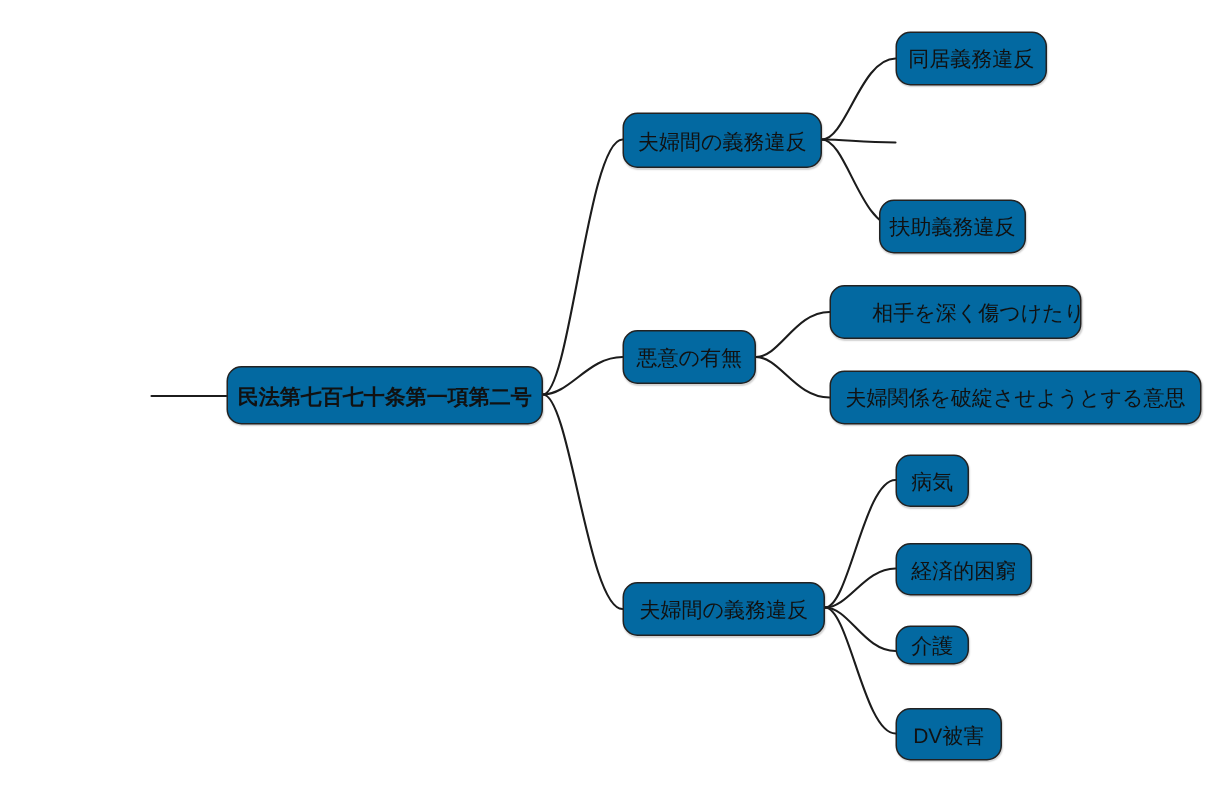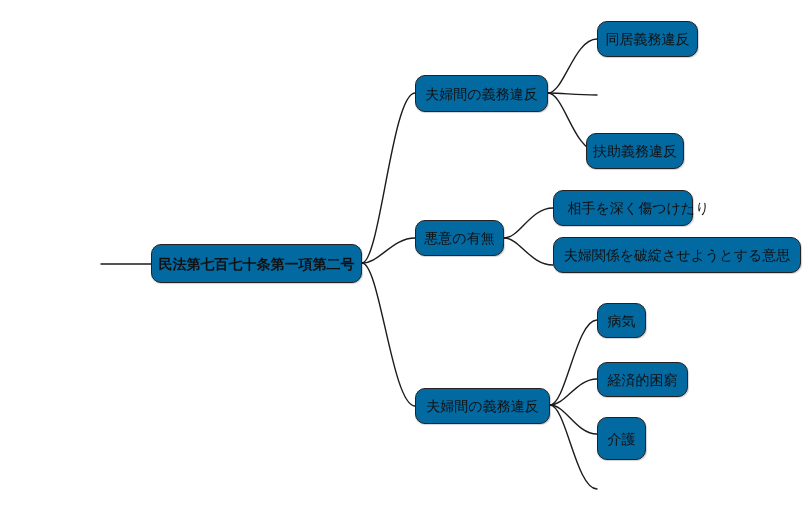--- a/index.html
+++ b/index.html
@@ -76,26 +76,27 @@
 
   <div class="node" style="left:415px; top:75px; width:133px; height:37px;border-radius:10px;">夫婦間の義務違反</div>
 
   <div class="node" style="left:597px; top:21px; width:101px; height:36px;">同居義務違反</div>
 
 
   <div class="node" style="left:586px; top:133px; width:98px; height:36px;">扶助義務違反</div>
 
   <div class="node" style="left:415px; top:220px; width:89px; height:36px;">悪意の有無</div>
 
-  <div class="node" style="left:553px; top:190px; width:140px; height:36px;padding-left:31px;">相手を深く傷つけたり</div>
+  <div class="node" style="left:553px; top:190px; width:168px; height:36px;padding-left:31px;">相手を深く傷つけたり</div>
 
-  <div class="node" style="left:553px; top:237px; width:248px; height:36px;">夫婦関係を破綻させようとする意思</div>
+  <div class="node" style="left:553px; top:247px; width:248px; height:36px;">夫婦関係を破綻させようとする意思</div>
 
   <div class="node" style="left:415px; top:388px; width:135px; height:36px;">夫婦間の義務違反</div>
 
   <div class="node" style="left:597px; top:362px; width:91px; height:35px;">経済的困窮</div>
 
   <div class="node" style="left:597px; top:303px; width:49px; height:35px;">病気</div>
 
-  <div class="node" style="left:597px; top:417px; width:49px; height:43px;">介護</div>
+  <div class="node" style="left:597px; top:417px; width:49px; height:26px;">介護</div>
 
+  <div class="node" style="left:597px; top:472px; width:71px; height:35px;">DV被害</div>
 
 </div>
 
 </body></html>

